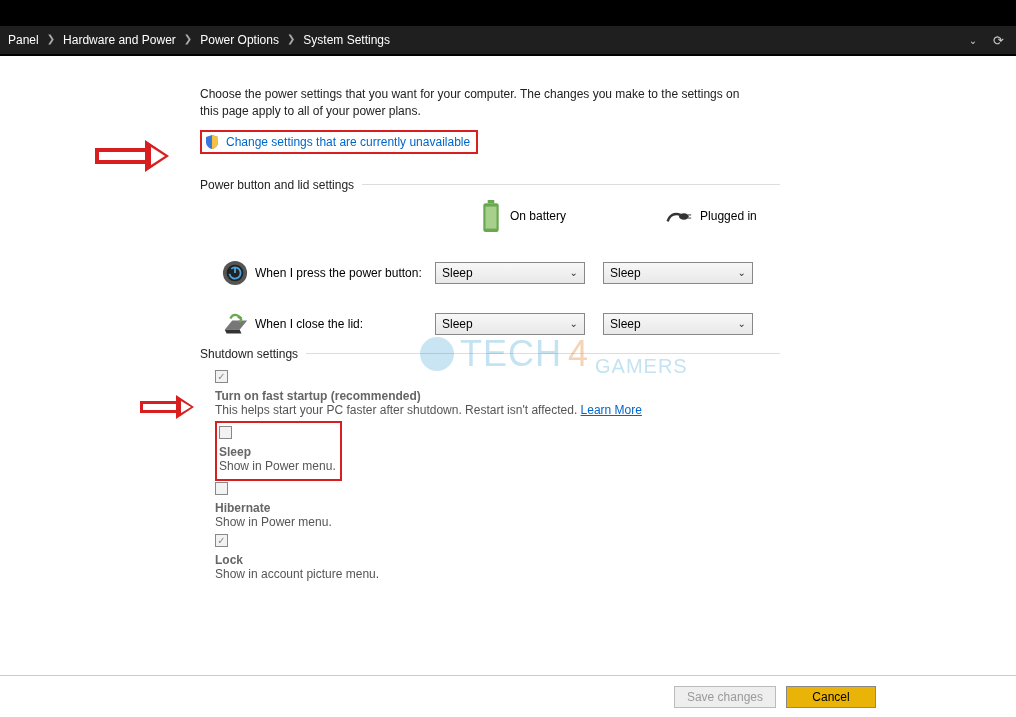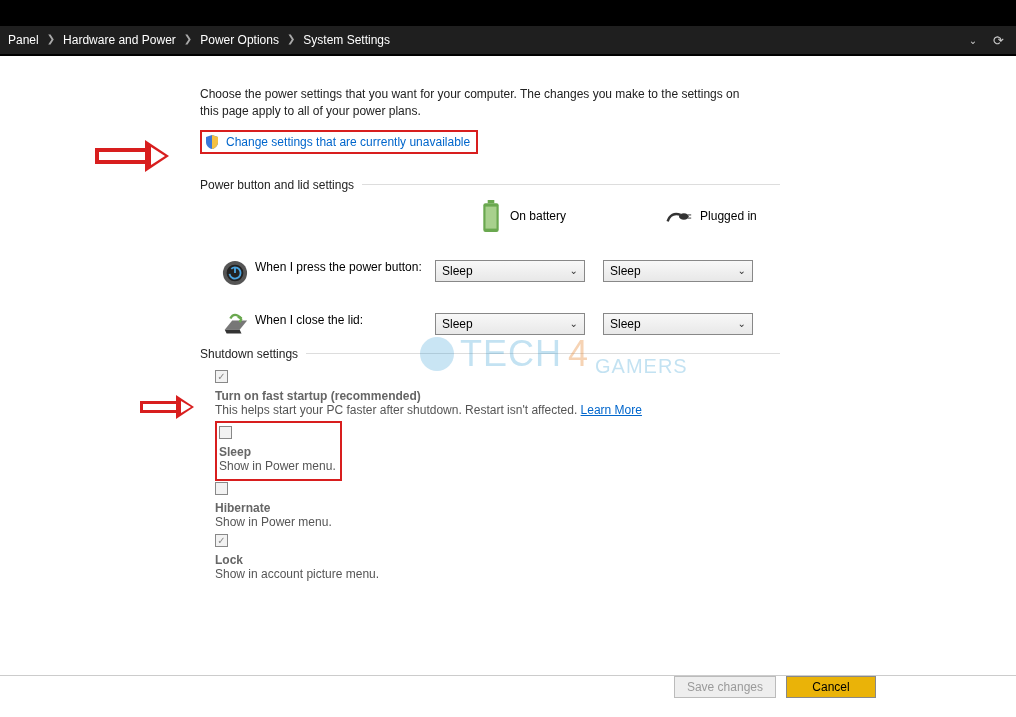--- a/index.html
+++ b/index.html
@@ -44,21 +44,21 @@
 
   .section-header {
     display: flex; align-items: center; gap: 8px; margin: 10px 0 8px 0;
     color: #222; font-size: 12px;
   }
   .section-header .line { flex: 1; height: 1px; background: #ddd; }
 
   .power-cols { display: flex; align-items: center; padding-left: 280px; gap: 100px; margin-bottom: 10px; }
   .col-label { display: flex; align-items: center; gap: 8px; }
 
-  .setting-row { display: flex; align-items: flex-start; margin-bottom: 12px; padding-left: 15px; margin-top: 27px; }
+  .setting-row { display: flex; align-items: center; margin-bottom: 12px; padding-left: 15px; margin-top: 27px; }
   .setting-row .icon-cell { width: 40px; display:flex; justify-content:center; }
   .setting-row .label-cell { width: 180px; }
   .combo {
     width: 150px; height: 22px;
     border: 1px solid #888; background: linear-gradient(#f8f8f8,#e8e8e8);
     display: flex; align-items: center; justify-content: space-between;
     padding: 0 6px; font-size: 12px; margin-right: 18px;
     cursor: default;
   }
   .combo .chev { font-size: 10px; color: #333; }
@@ -79,21 +79,21 @@
 
   .sleep-box {
     border: 2px solid #d81e1e;
     padding: 2px 4px 2px 2px;
     display: inline-block;
   }
 
   .footer {
     position: absolute; left: 0; right: 0; bottom: 0; height: 42px;
     border-top: 1px solid #ccc; background: #fff;
-    display: flex; align-items: flex-start; justify-content: flex-end;
+    display: flex; align-items: center; justify-content: flex-end;
     padding-right: 140px; gap: 10px; margin-top: 27px;
   }
   .btn {
     min-width: 90px; height: 22px; border: 1px solid #888;
     background: #eab308; font-size: 12px; padding: 0 12px;
     display: inline-flex; align-items: center; justify-content: center;
   }
   .btn.disabled { color: #9a9a9a; background: #eee; border-color: #bbb; }
 
   

